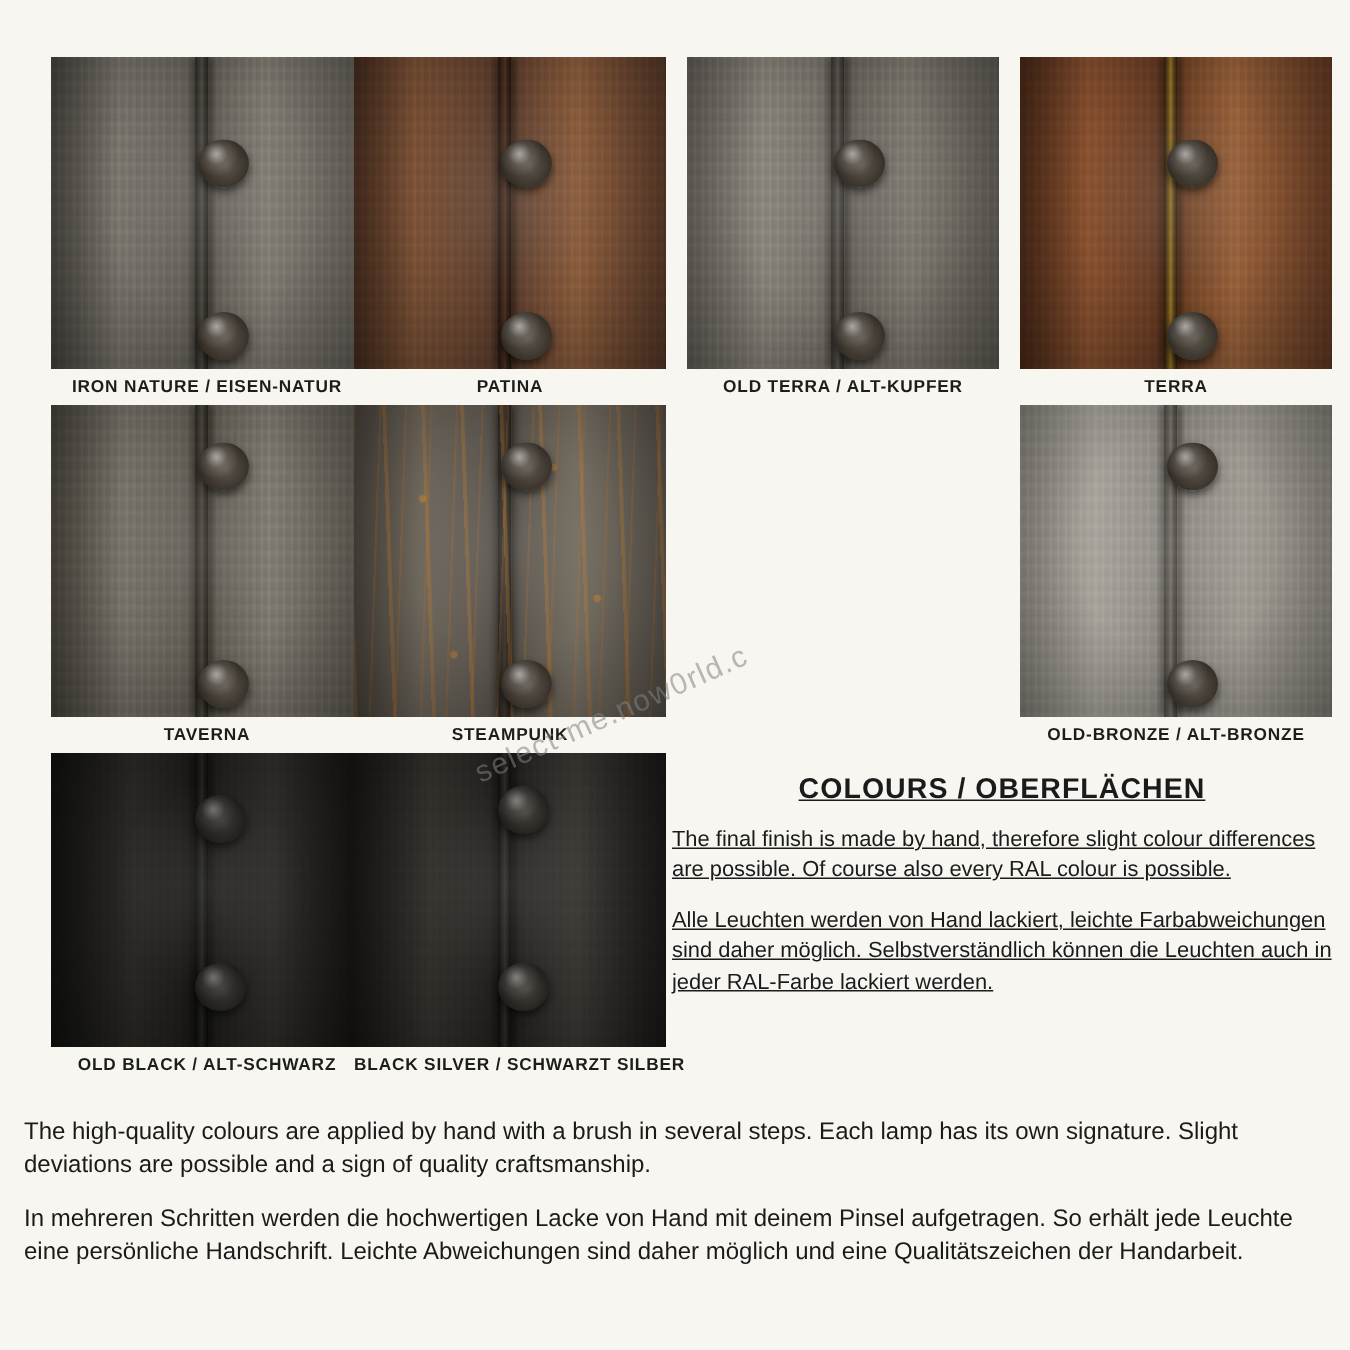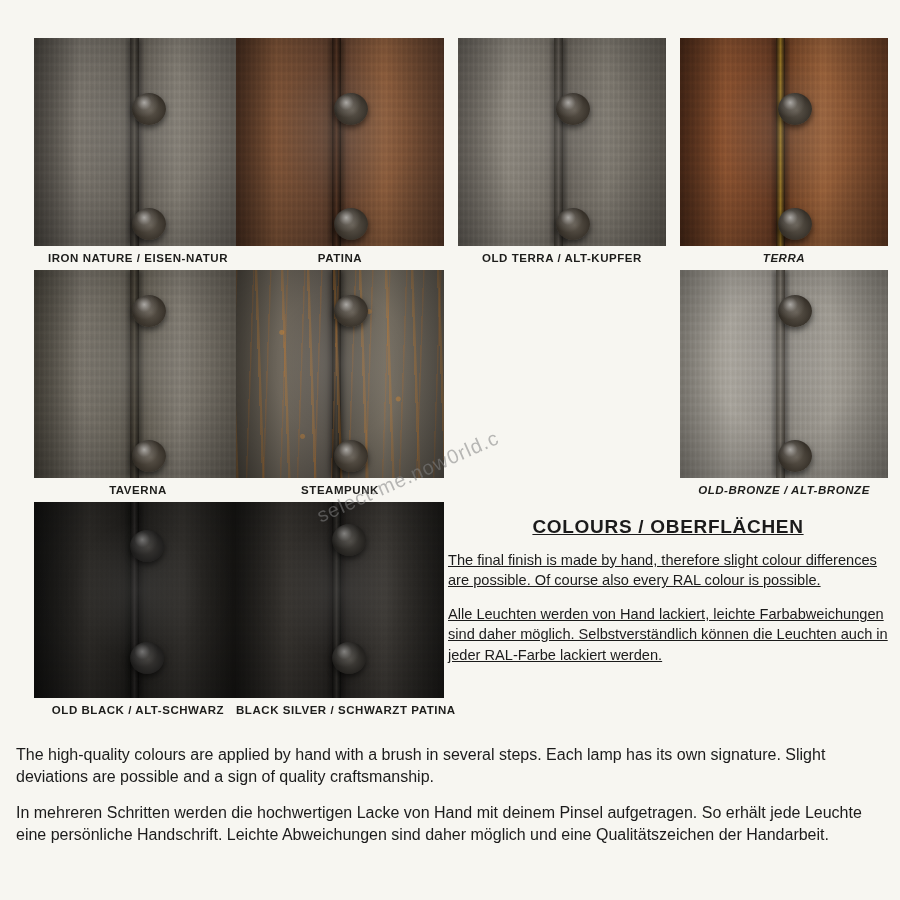--- a/index.html
+++ b/index.html
@@ -35,21 +35,21 @@
     height: 232px;
   }
   .cell {
     position: absolute;
     top: 0;
     width: 208px;
   }
   .cell.c0 { left: 0px; margin-left: 20px; }
   .cell.c1 { left: 222px; }
   .cell.c2 { left: 444px; }
-  .cell.c3 { left: 666px; font-style: italic; }
+  .cell.c3 { left: 666px; }
 
   .swatch {
     width: 208px;
     height: 208px;
     position: relative;
     overflow: hidden;
     background: #6f6c66;
   }
   .cap {
     text-align: center;
@@ -306,21 +306,21 @@
           <div class="plate">
             <div class="panelL" style="background:linear-gradient(90deg,#181715 0%,#34312d 50%,#201e1c 100%);"></div>
             <div class="panelR" style="background:linear-gradient(90deg,#1e1c1a 0%,#3a3733 45%,#1a1917 100%);"></div>
             <div class="seam" style="background:linear-gradient(90deg,#0d0c0b,#2b2926,#0a0a09);"></div>
           </div>
           <div class="grain" style="opacity:0.55;"></div>
           <div class="vign"></div>
           <div class="rivet" style="left:46%;top:22px;background:radial-gradient(circle at 36% 30%, rgba(255,255,255,0.40) 0%, rgba(255,255,255,0.09) 25%, rgba(0,0,0,0) 50%), radial-gradient(circle at 55% 55%, #46433e 0%, #262421 55%, #0d0d0c 100%);"></div>
           <div class="rivet" style="left:46%;top:140px;background:radial-gradient(circle at 36% 30%, rgba(255,255,255,0.40) 0%, rgba(255,255,255,0.09) 25%, rgba(0,0,0,0) 50%), radial-gradient(circle at 55% 55%, #46433e 0%, #262421 55%, #0d0d0c 100%);"></div>
         </div>
-        <div class="cap">BLACK SILVER / SCHWARZT PATINA</div>
+        <div class="cap">BLACK SILVER / SCHWARZT SILBER</div>
       </div>
 
     </div>
 
   </div>
 
   <div class="textcol">
     <h2>COLOURS / OBERFLÄCHEN</h2>
     <p>The final finish is made by hand, therefore slight colour differences are possible. Of course also every RAL colour is possible.</p>
     <p>Alle Leuchten werden von Hand lackiert, leichte Farbabweichungen sind daher möglich. Selbstverständlich können die Leuchten auch in jeder RAL-Farbe lackiert werden.</p>

